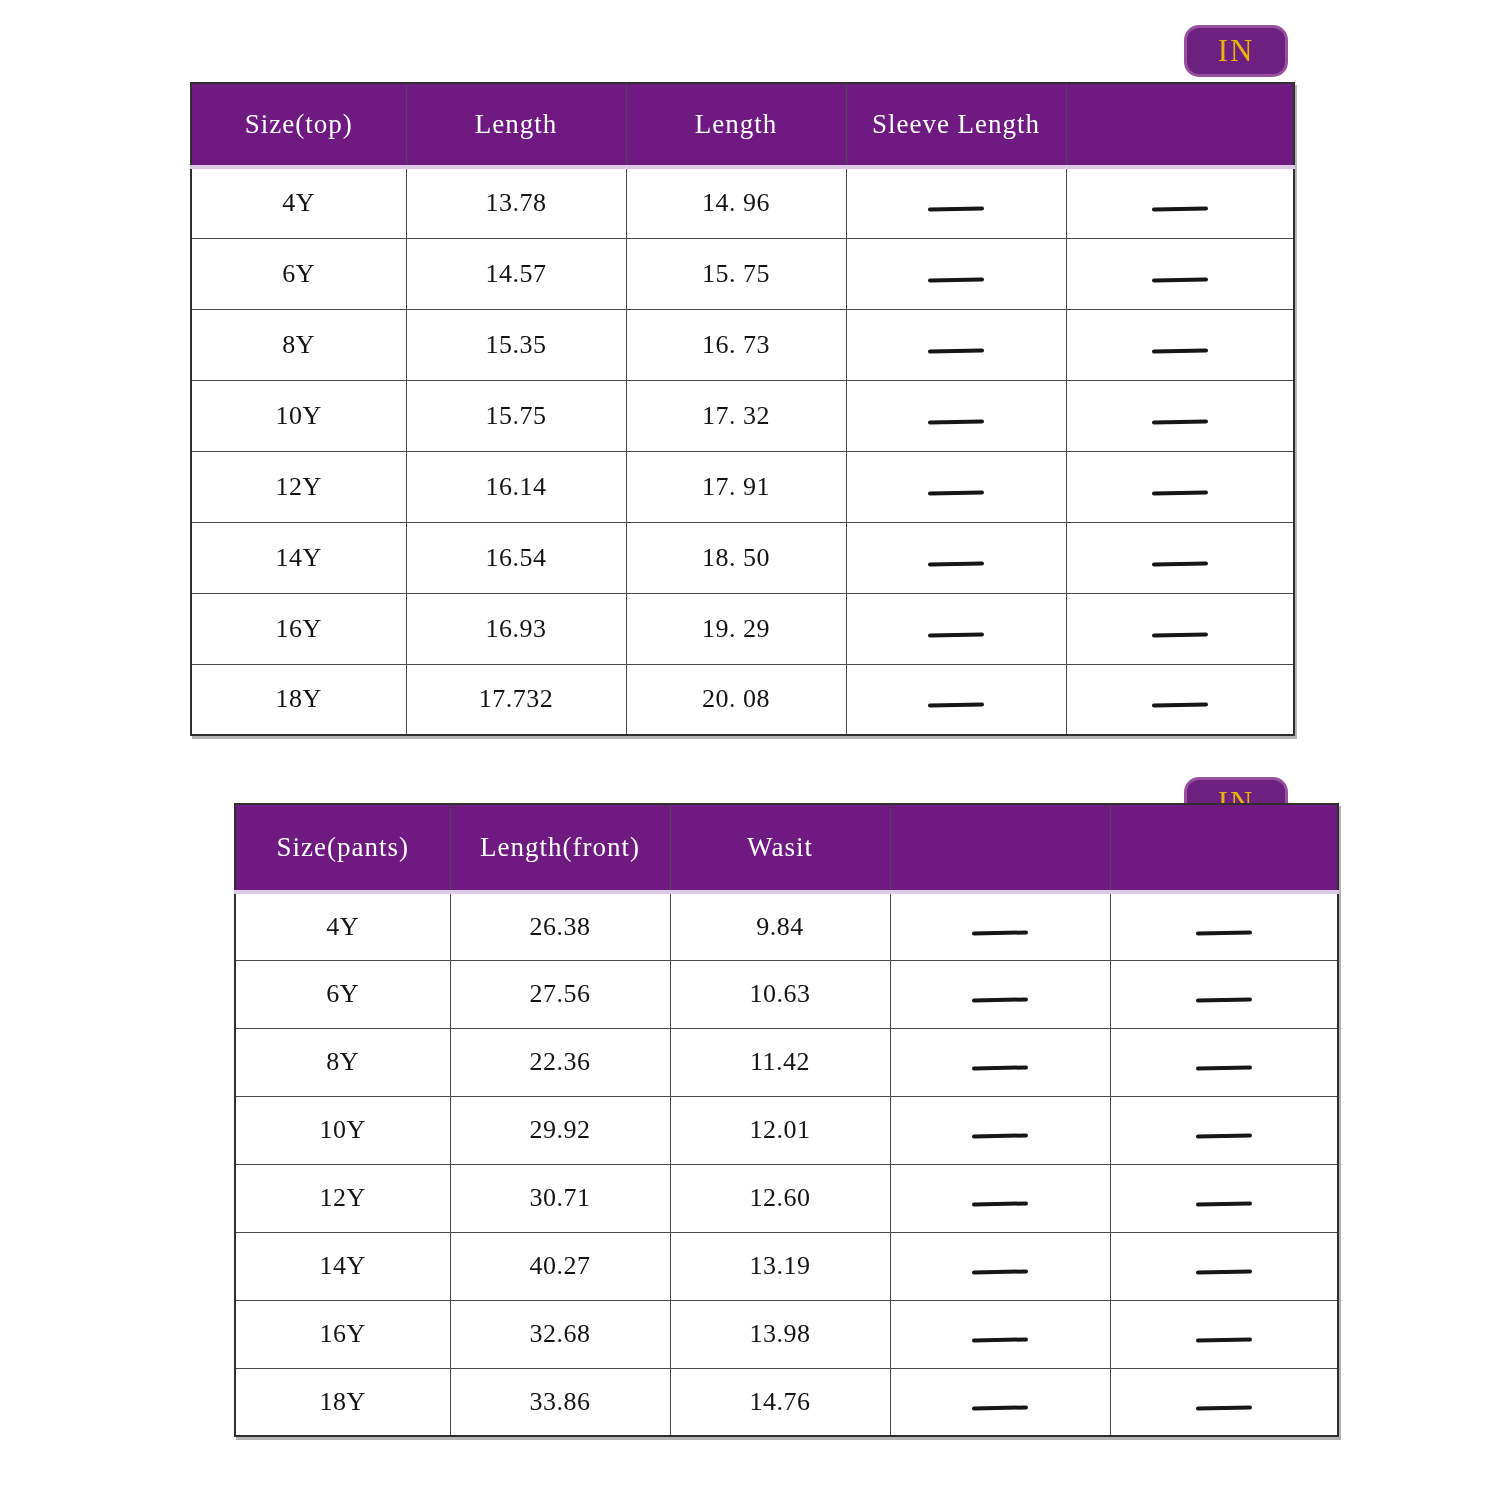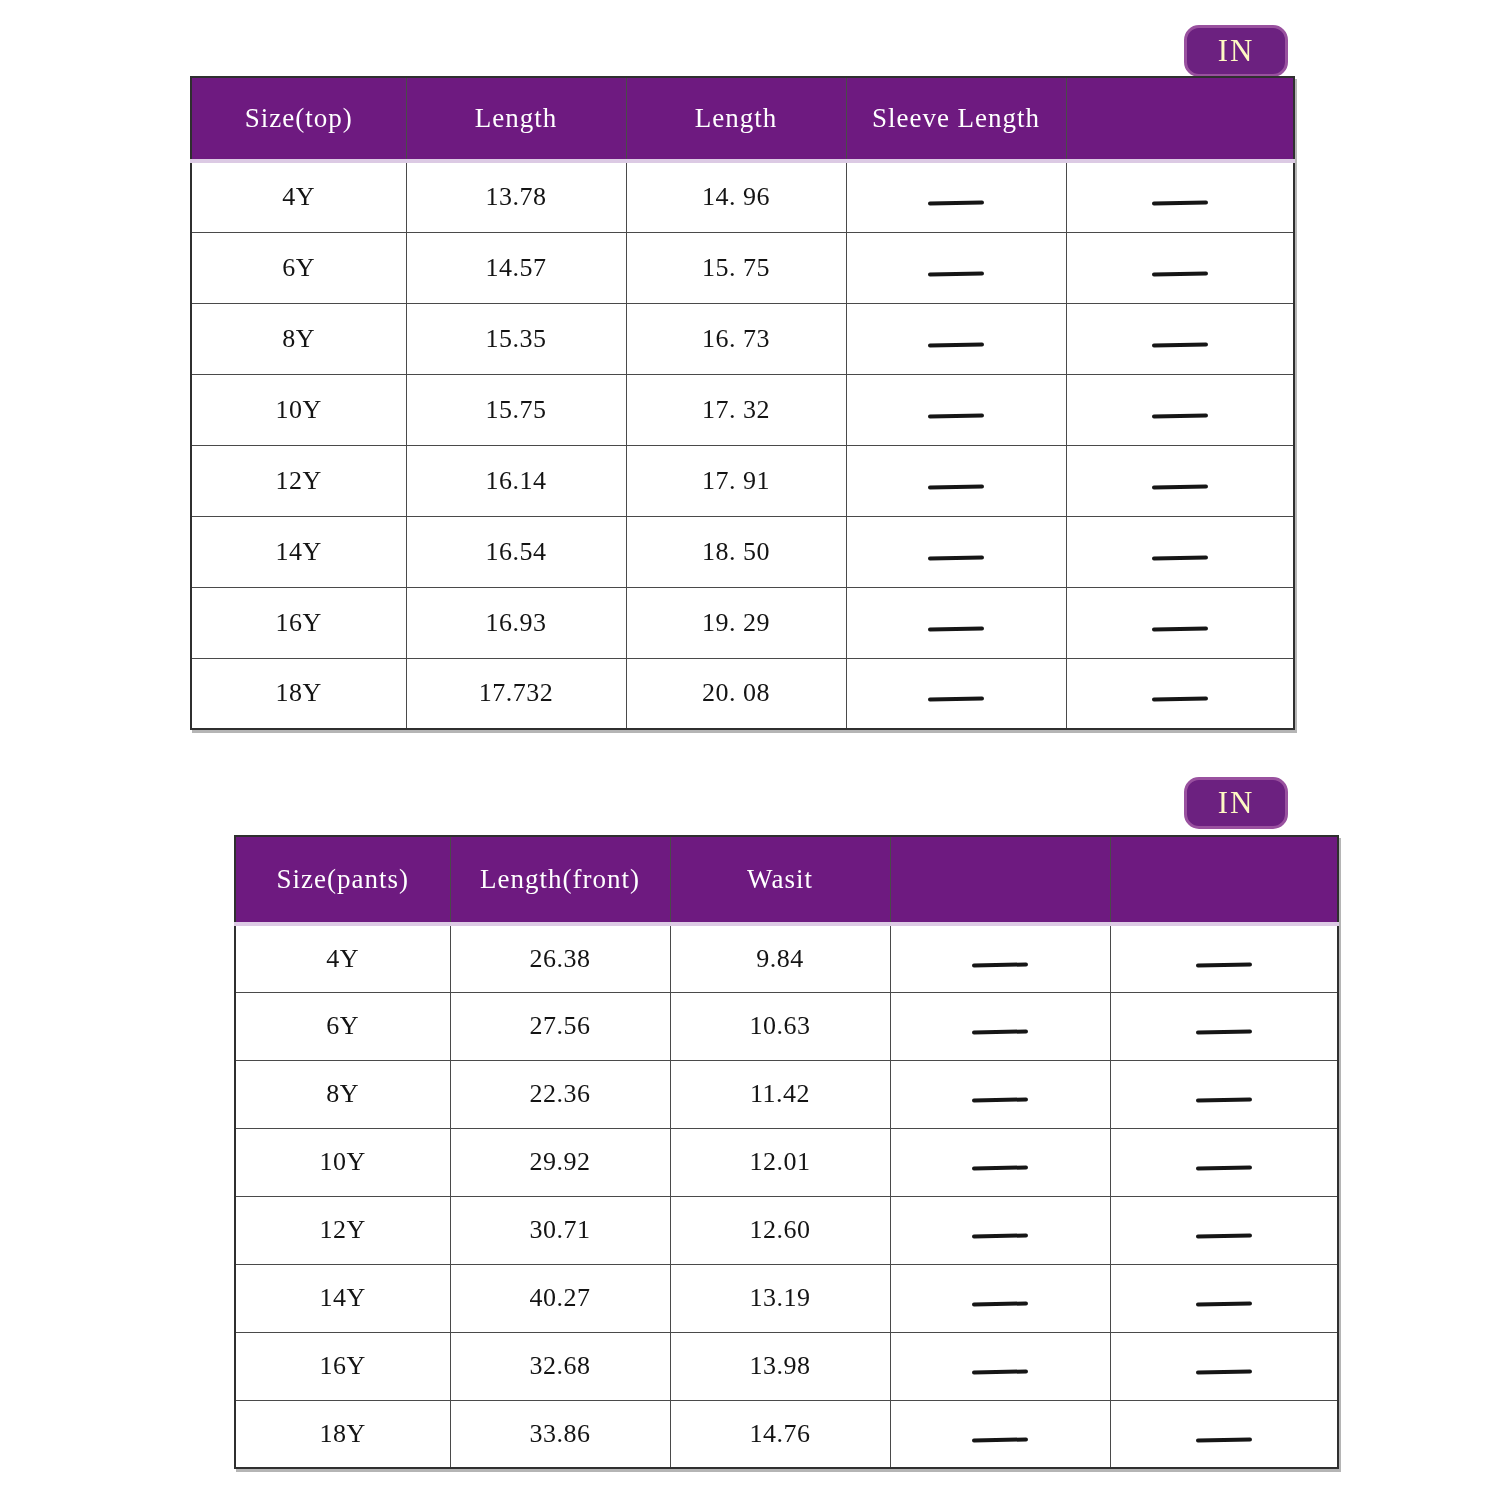--- a/index.html
+++ b/index.html
@@ -20,29 +20,29 @@
     font-family:"Liberation Serif","DejaVu Serif",serif;
     color:var(--text);
   }
   .badge{
     position:absolute;
     width:98px;height:46px;
     background:var(--badge-fill);
     border:3px solid var(--badge-border);
     border-radius:15px;
     display:flex;align-items:center;justify-content:center;
-    color:#fef9c3;
+    color:#eab308;
     font-size:31px;
     letter-spacing:2px;
   }
   .badge.b1{top:25px;left:1184px;}
   .badge.b2{top:777px;left:1184px;}
   .table-wrap{position:absolute;left:190px;}
-  .table-wrap.t1{top:76px;}
-  .table-wrap.t2{top:835px;padding-left:44px;}
+  .table-wrap.t1{top:82px;}
+  .table-wrap.t2{top:803px;padding-left:44px;}
   table{
     table-layout:fixed;
     width:1103px;
     border-collapse:collapse;
     box-shadow:2px 3px 0 var(--shadow);
   }
   th,td{
     border:1.5px solid var(--grid);
     text-align:center;
     vertical-align:middle;

